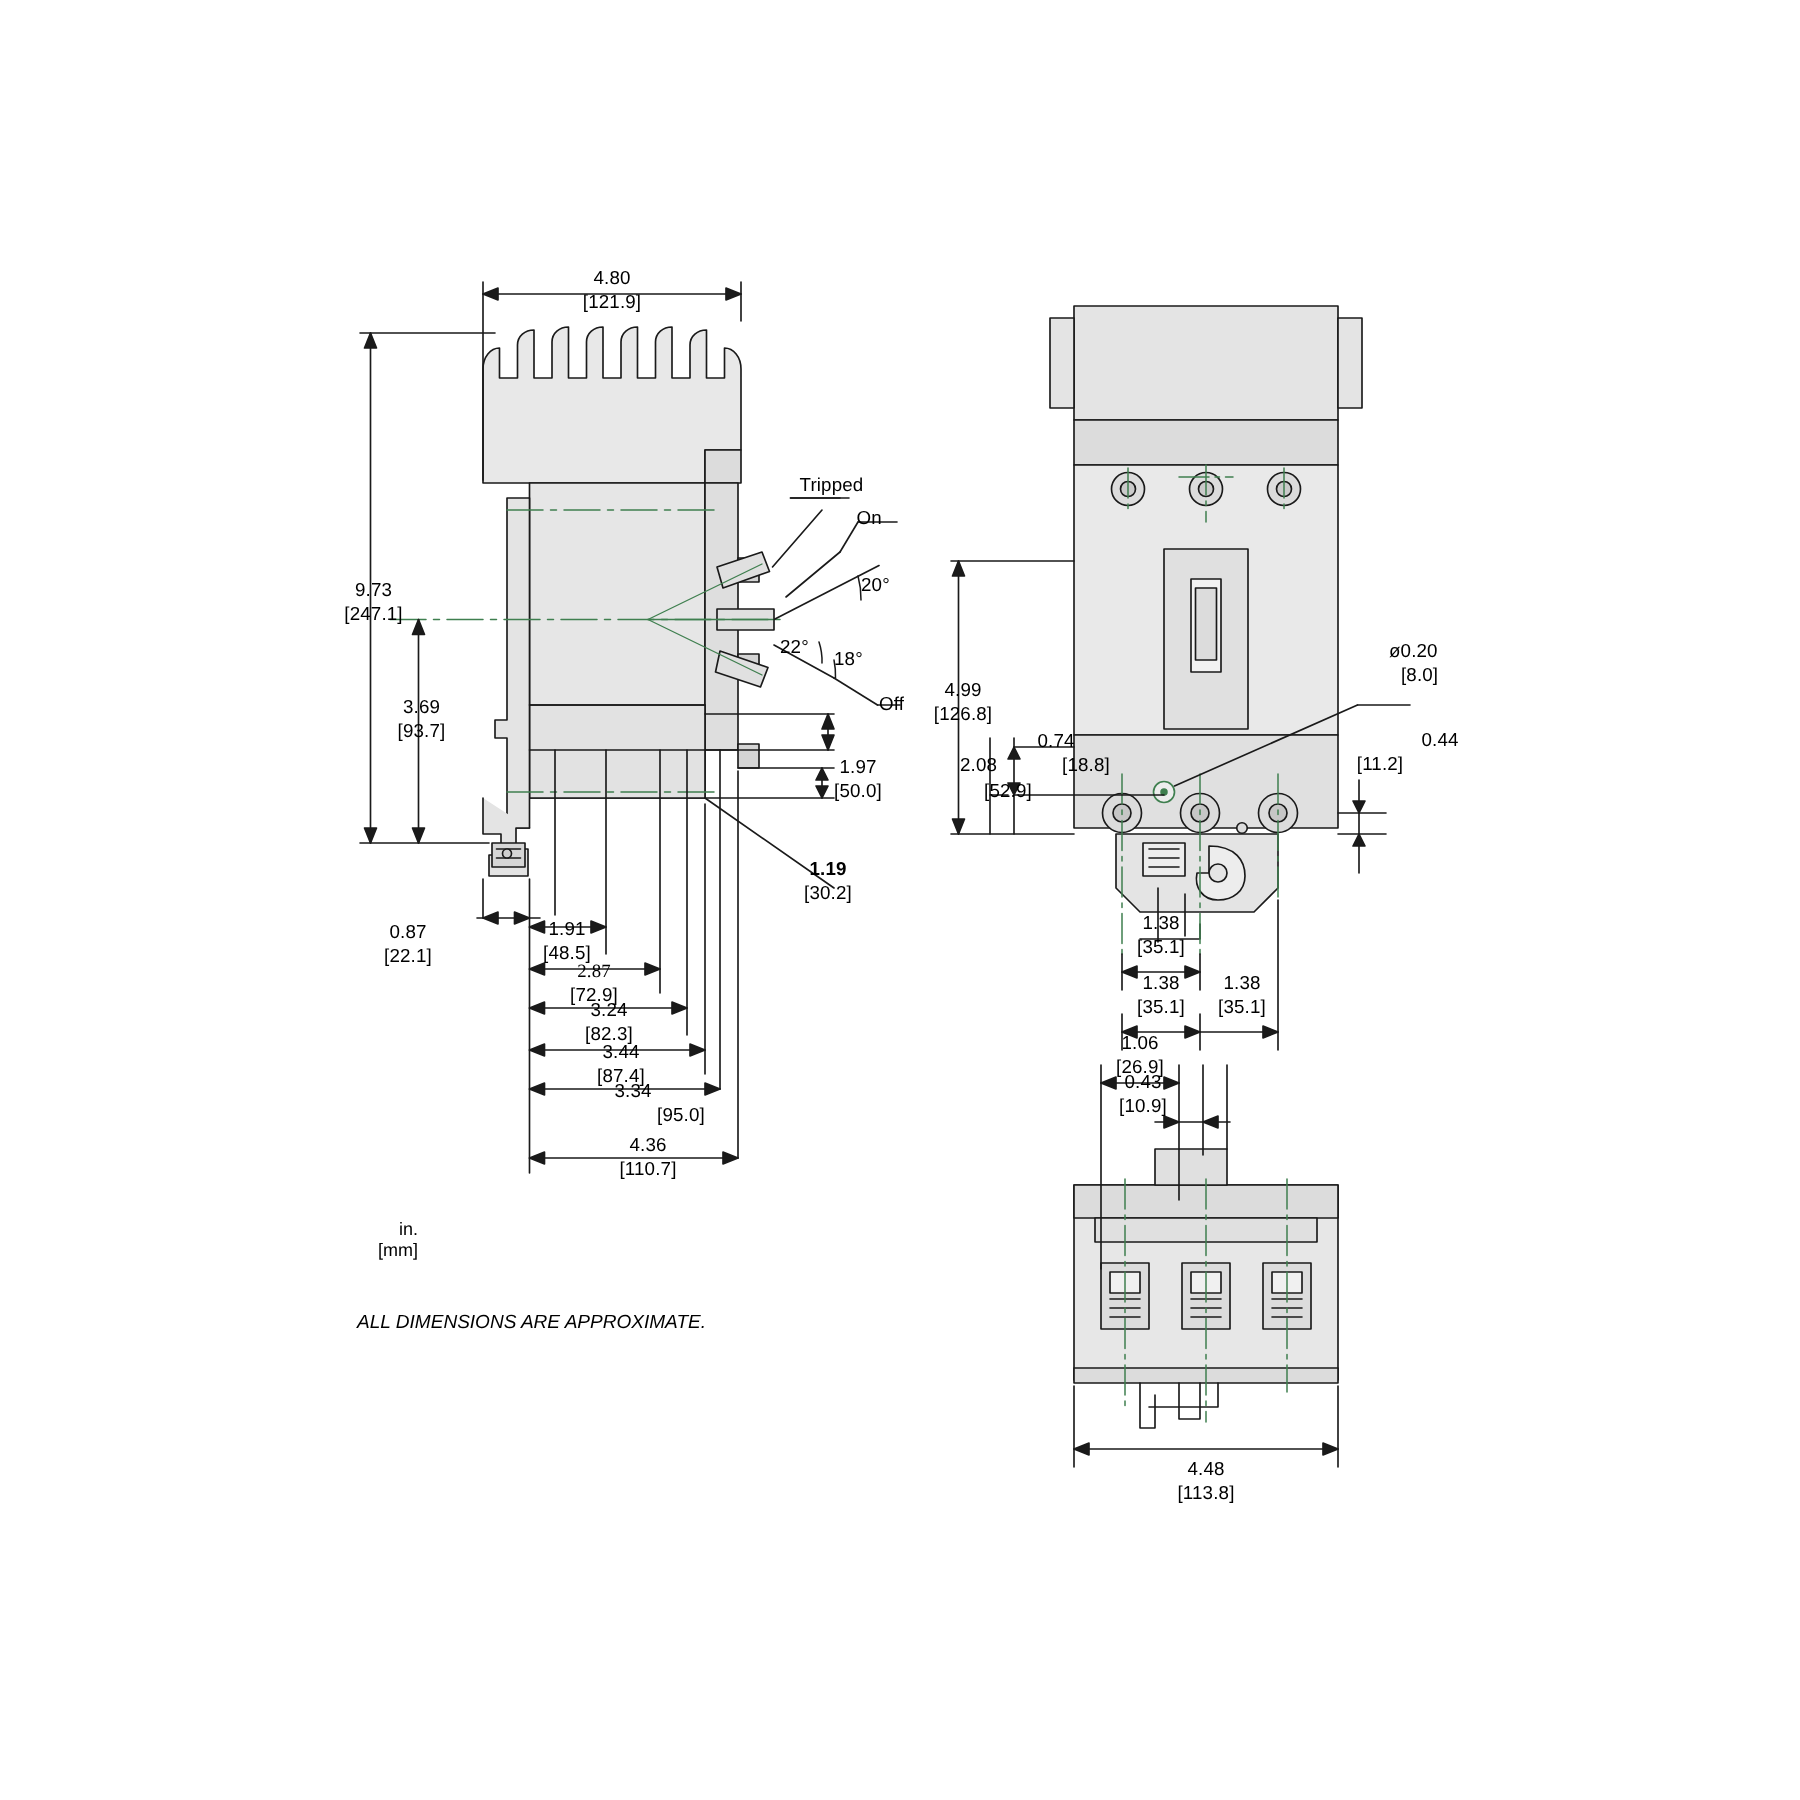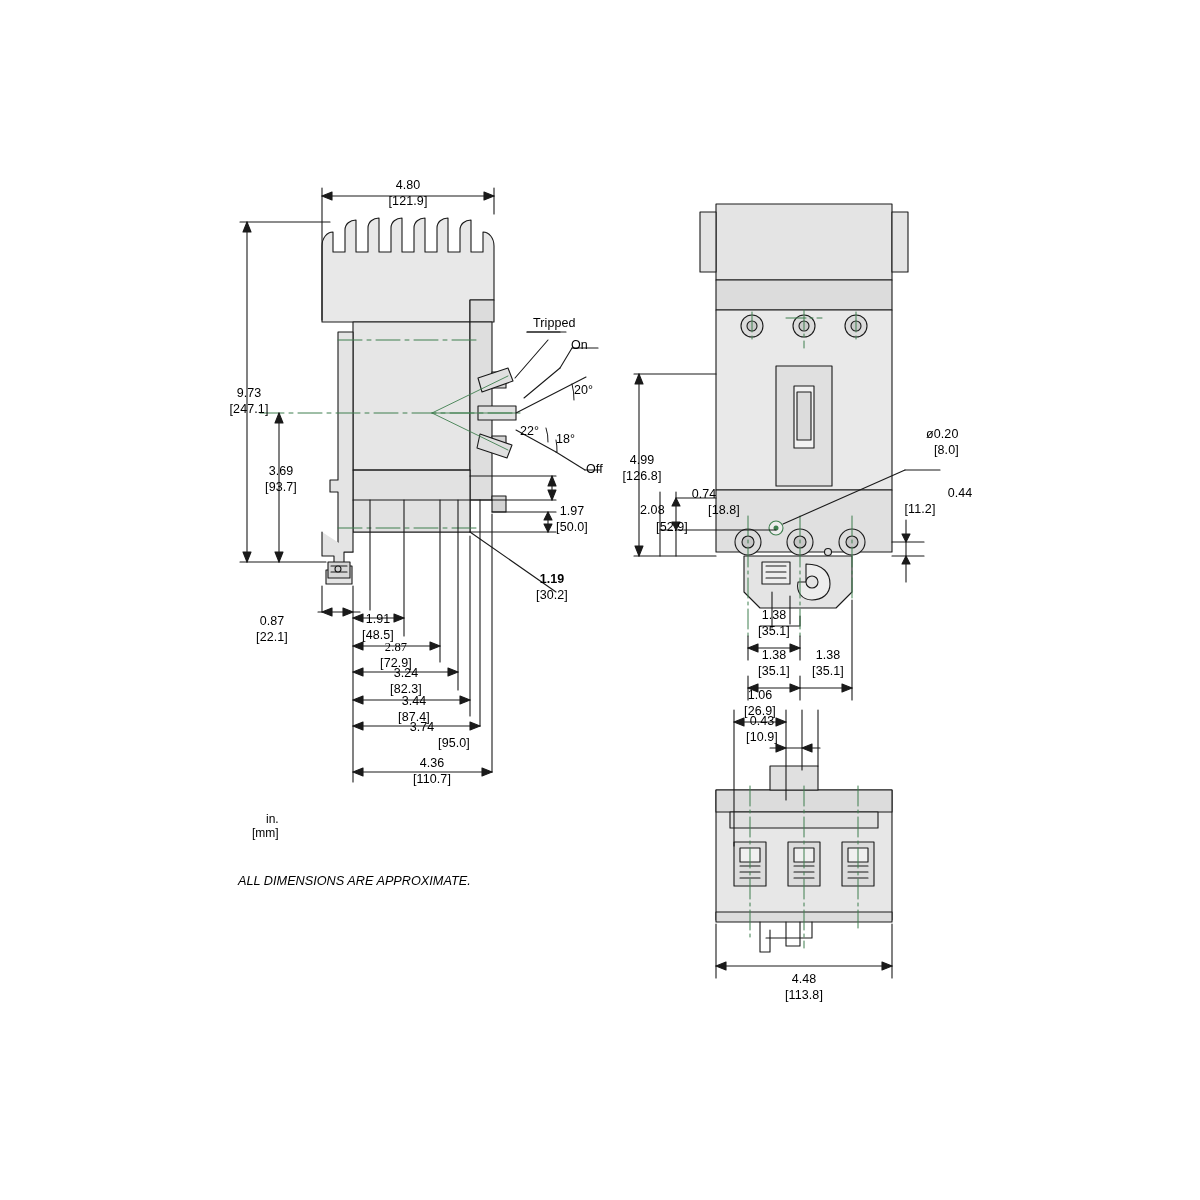--- a/index.html
+++ b/index.html
@@ -374,21 +374,21 @@
 
   <div class="lbl ctr" style="left:396px; top:640px;font-family:Liberation Serif, serif;"><span>2.87</span></div>
   <div class="lbl ctr" style="left:396px; top:656px;"><span>[72.9]</span></div>
 
   <div class="lbl ctr" style="left:406px; top:666px;"><span>3.24</span></div>
   <div class="lbl ctr" style="left:406px; top:682px;"><span>[82.3]</span></div>
 
   <div class="lbl ctr" style="left:414px; top:694px;"><span>3.44</span></div>
   <div class="lbl ctr" style="left:414px; top:710px;"><span>[87.4]</span></div>
 
-  <div class="lbl ctr" style="left:422px; top:720px;"><span>3.74</span></div>
+  <div class="lbl ctr" style="left:422px; top:720px;"><span>3.34</span></div>
   <div class="lbl ctr" style="left:422px; top:736px;margin-left:32px;"><span>[95.0]</span></div>
 
   <div class="lbl ctr" style="left:432px; top:756px;"><span>4.36</span></div>
   <div class="lbl ctr" style="left:432px; top:772px;"><span>[110.7]</span></div>
 
   <div class="lbl" style="left:533px; top:316px;"><span>Tripped</span></div>
   <div class="lbl" style="left:571px; top:338px;"><span>On</span></div>
   <div class="lbl" style="left:586px; top:462px;"><span>Off</span></div>
 
   <div class="lbl" style="left:574px; top:383px;"><span>20°</span></div>

